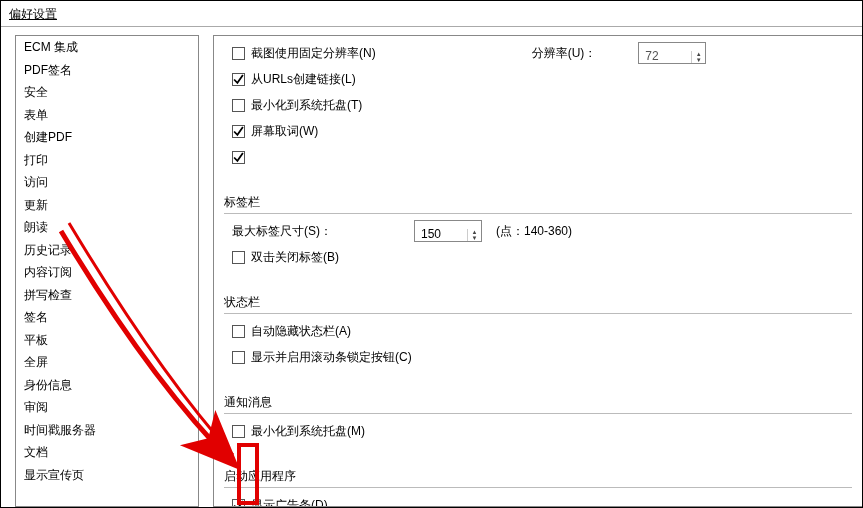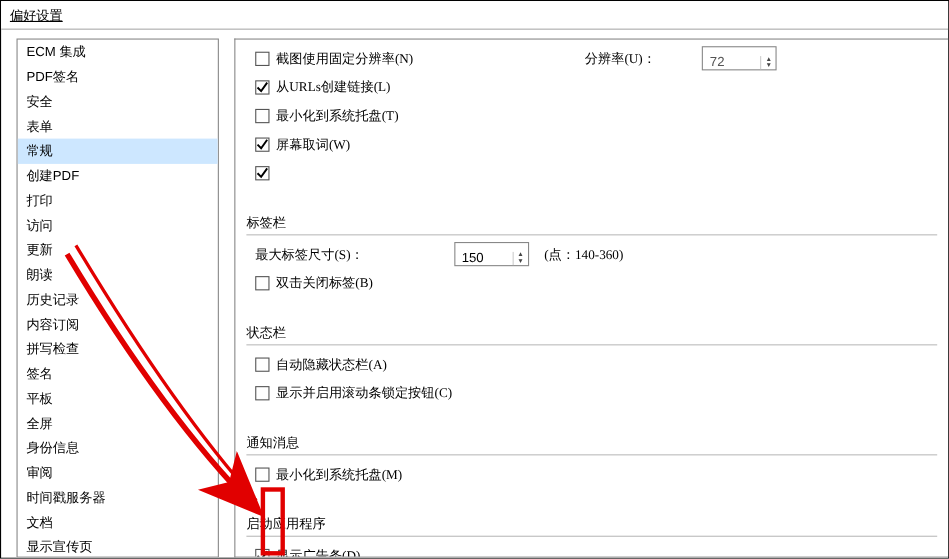--- a/index.html
+++ b/index.html
@@ -74,21 +74,21 @@
     border: 1px solid #555;
     display: inline-flex;
     align-items: center;
     justify-content: center;
     position: relative;
     flex: 0 0 auto;
     background: #fff;
   }
   .chk.checked svg { display: block; }
   .chk svg { display: none; width: 11px; height: 11px; }
-  .lbl { white-space: nowrap; font-family: Liberation Serif, serif; }
+  .lbl { white-space: nowrap; }
   .section-label {
     margin-top: 24px;
     margin-bottom: 2px;
     padding-left: 0;
   }
   .section-rule {
     border-top: 1px solid #bbb;
     margin: 2px 0 4px 0;
   }
   .spinner {
@@ -142,21 +142,20 @@
 
 <div class="window">
   <div class="titlebar">偏好设置</div>
   <div class="body">
 
     <div class="sidebar-wrap" id="sidebar">
         <div class="sidebar-item">ECM 集成</div>
         <div class="sidebar-item">PDF签名</div>
         <div class="sidebar-item">安全</div>
         <div class="sidebar-item">表单</div>
-        <div class="sidebar-item selected">常规</div>
         <div class="sidebar-item">创建PDF</div>
         <div class="sidebar-item">打印</div>
         <div class="sidebar-item">访问</div>
         <div class="sidebar-item">更新</div>
         <div class="sidebar-item">朗读</div>
         <div class="sidebar-item">历史记录</div>
         <div class="sidebar-item">内容订阅</div>
         <div class="sidebar-item">拼写检查</div>
         <div class="sidebar-item">签名</div>
         <div class="sidebar-item">平板</div>

